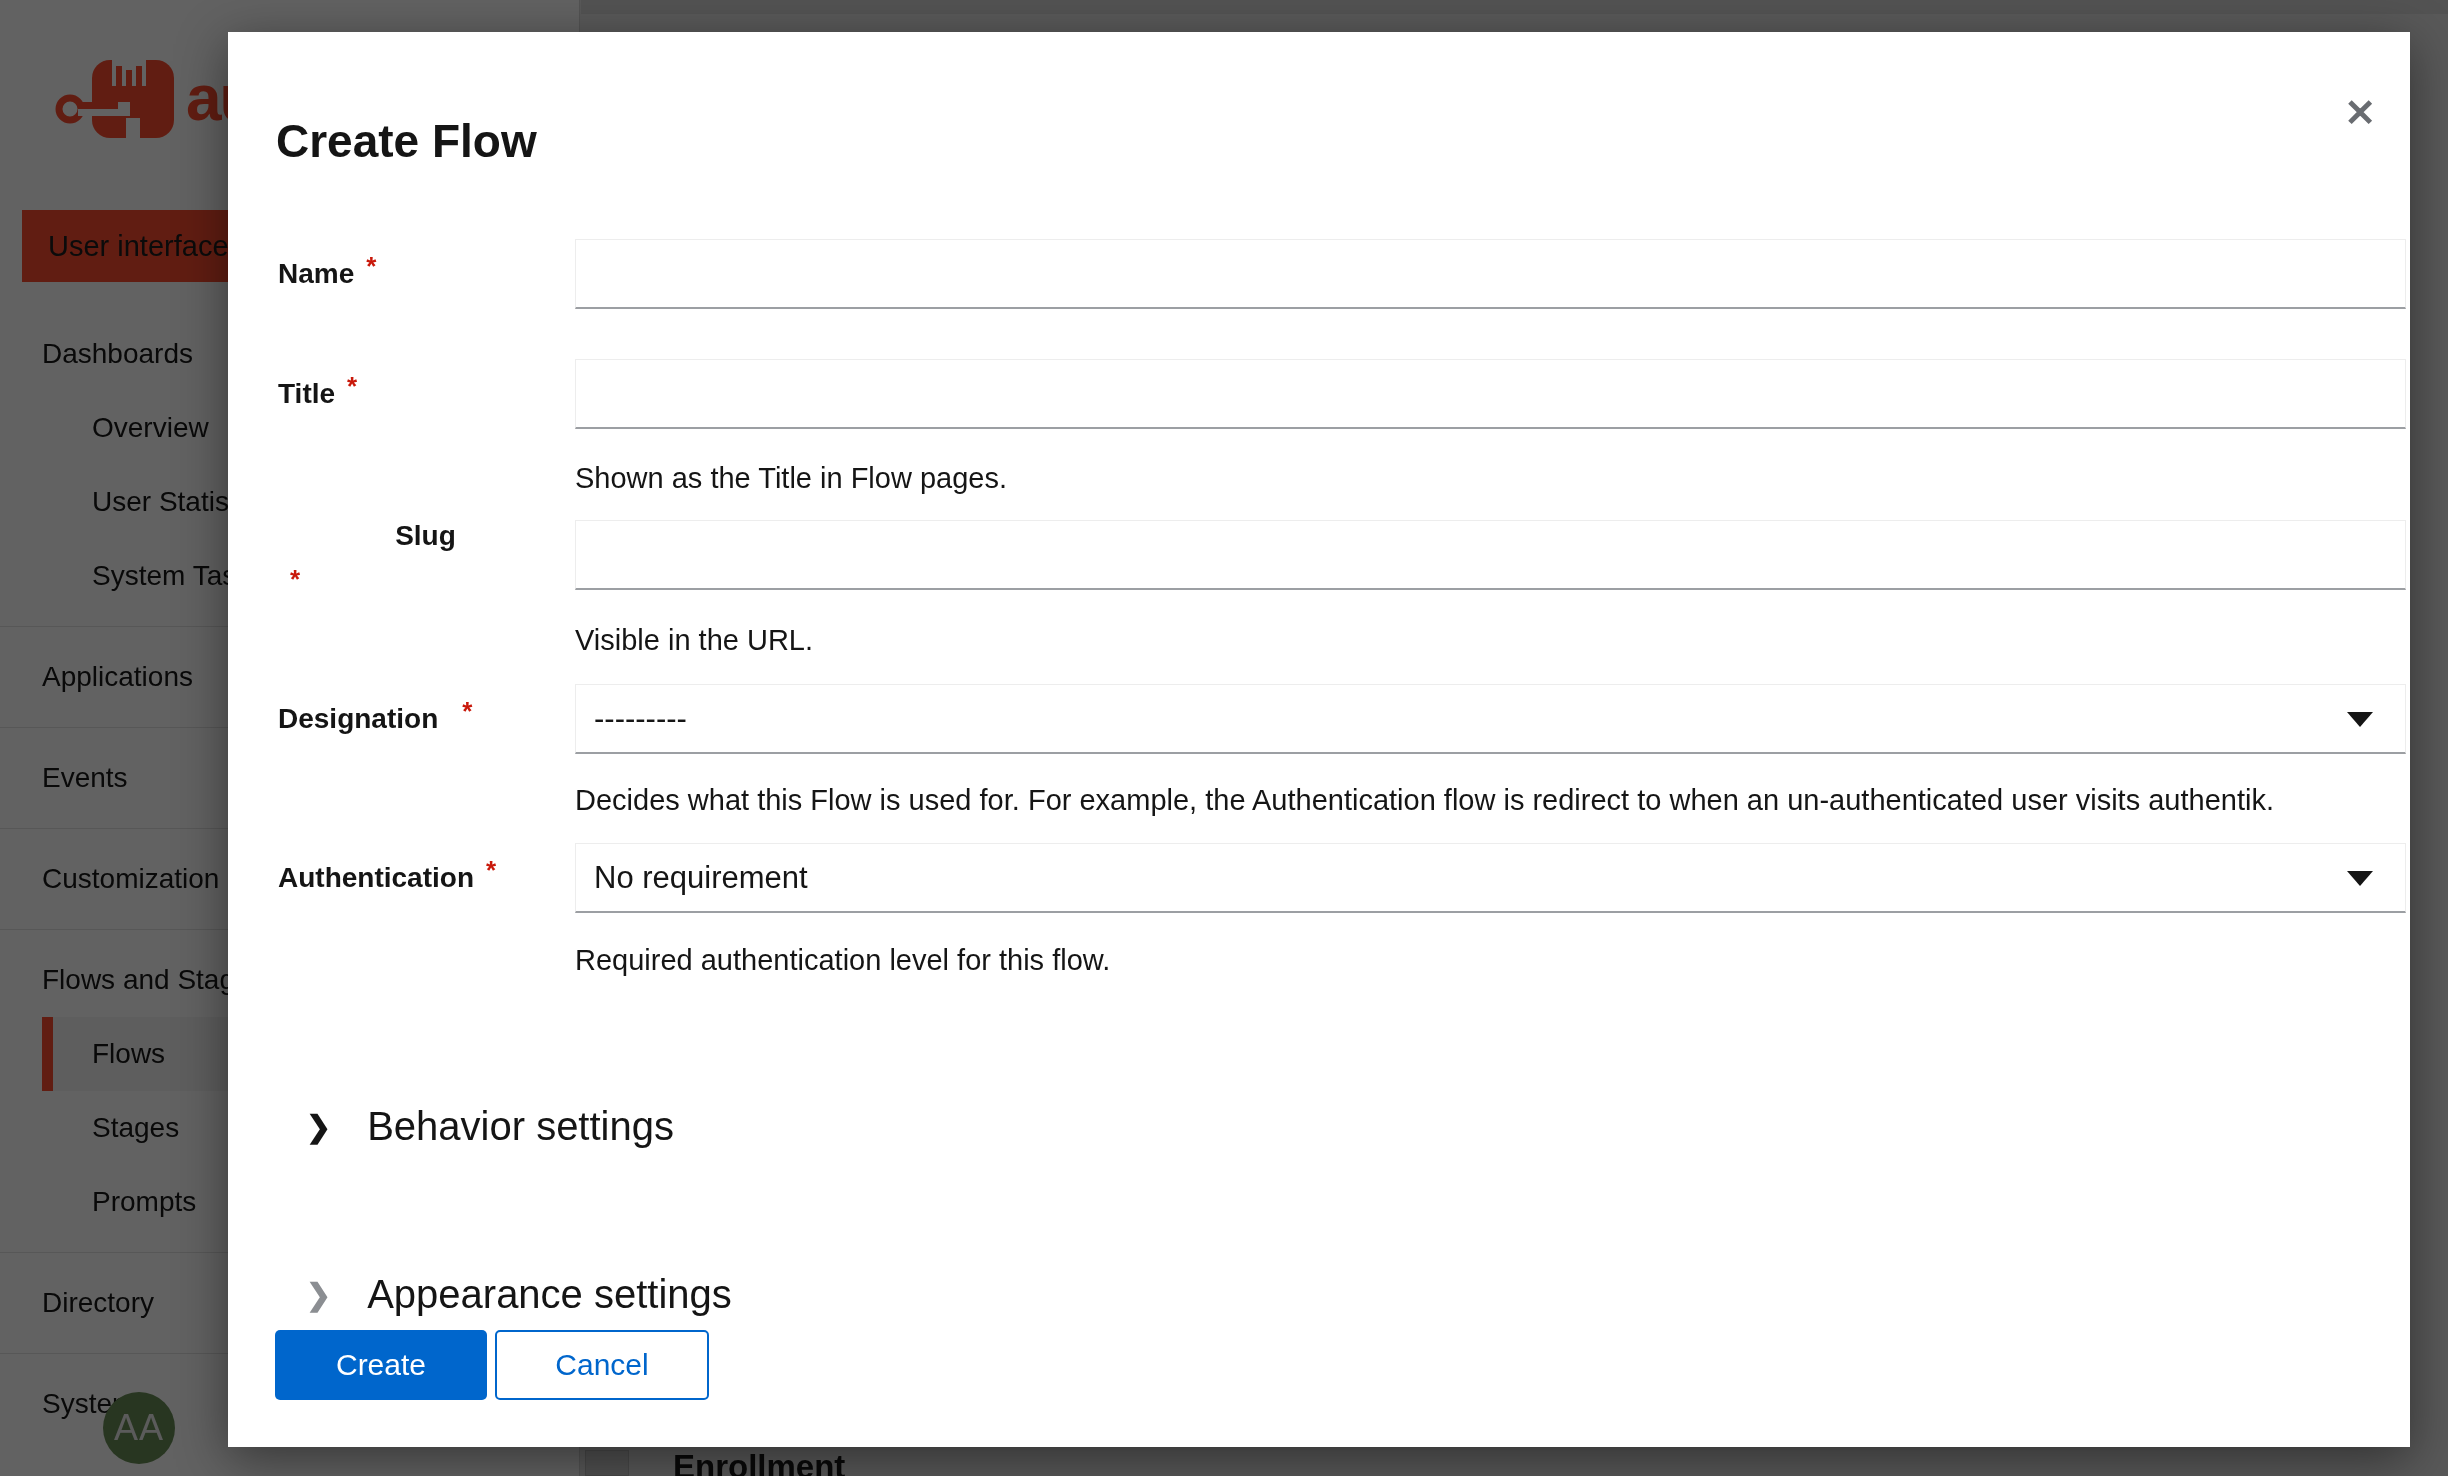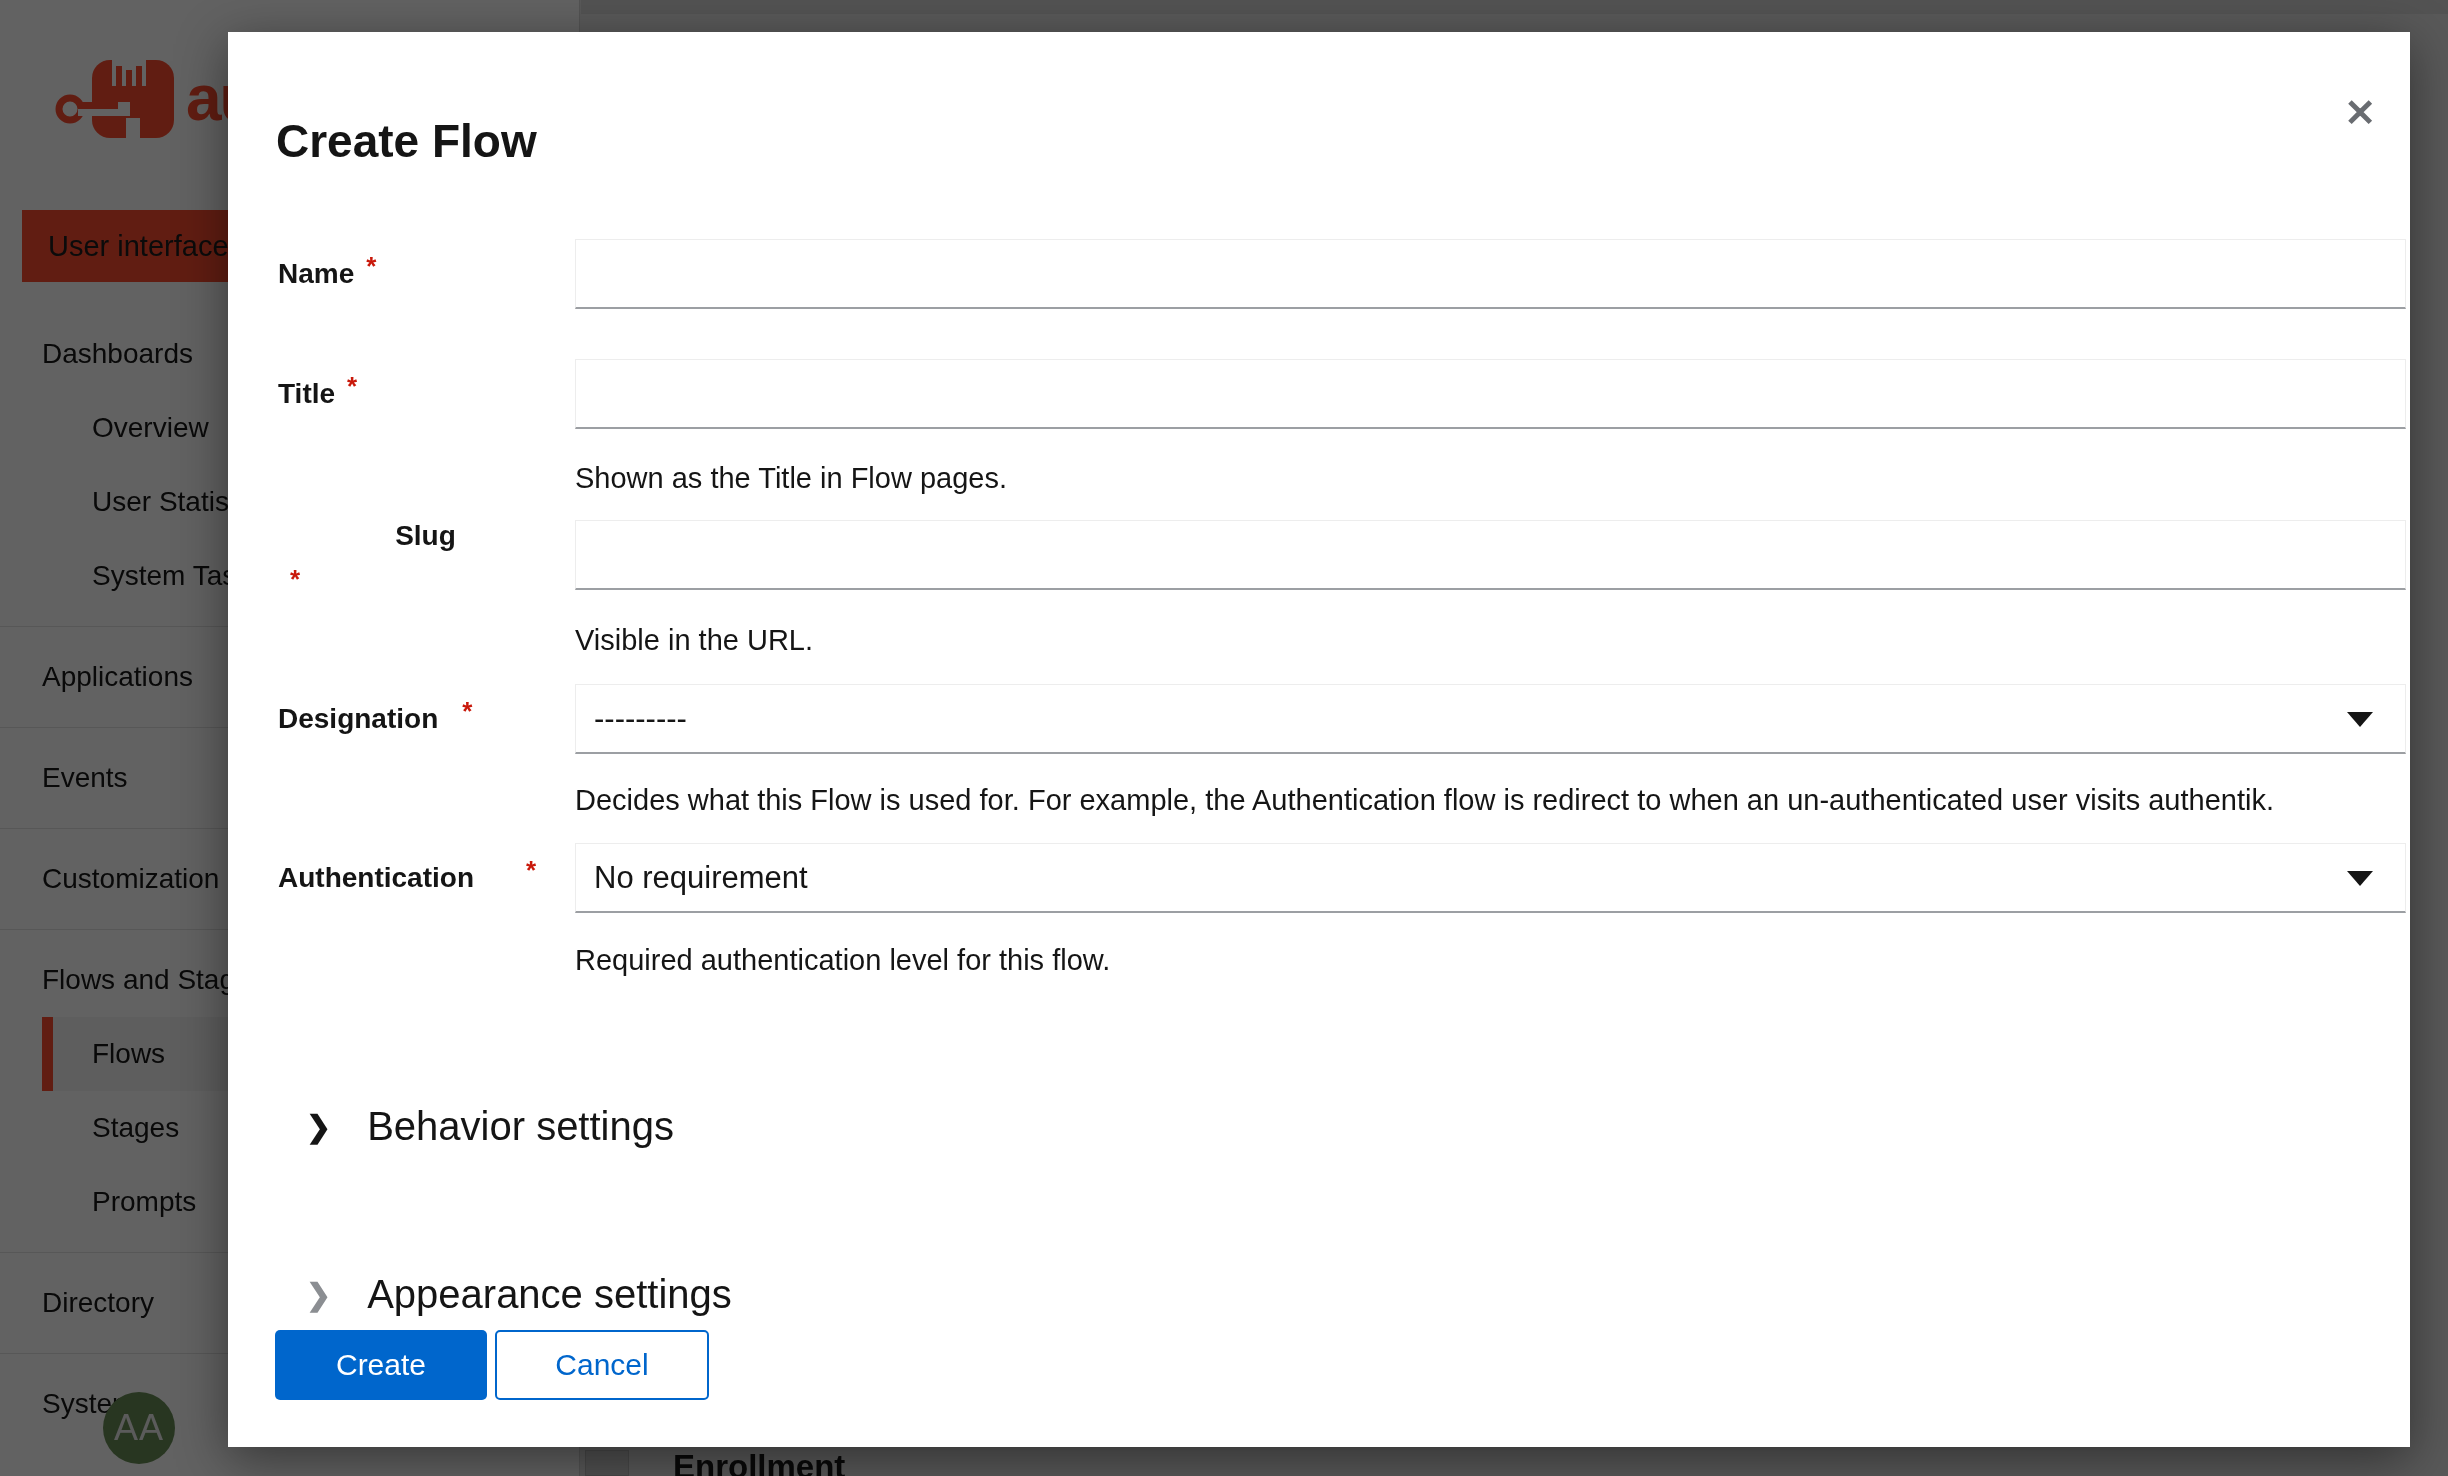--- a/index.html
+++ b/index.html
@@ -57,21 +57,21 @@
            border-top:15px solid #151515; }
   .help { position:absolute; left:347px; font-size:29px; color:#151515; white-space:nowrap; }
 
   .row1-input { top:207px; }
   .row2-input { top:327px; }  .row2-label { top:327px; }
   .row2-help  { top:430px; }
   .row3-input { top:488px; }  .row3-label { top:488px;flex-direction:column; }
   .row3-help  { top:592px; }
   .row4-input { top:652px; }  .row4-label { top:652px;gap:12px; }
   .row4-help  { top:752px; }
-  .row5-input { top:811px; }  .row5-label { top:811px;gap:40px; }
+  .row5-input { top:811px; }  .row5-label { top:811px; }
   .row5-help  { top:912px; }
   .row1-label { top:207px; }
 
   .section-toggle { position:absolute; left:78px; display:flex; align-items:center; cursor:pointer; }
   .section-toggle .chev { font-size:30px; font-weight:700; color:#151515; }
   .section-toggle.dim .chev { color:#8b8e92; }
   .section-toggle .section-label { font-size:40px; color:#151515; margin-left:36px; }
   .section-behavior { top:1072px; }
   .section-appearance { top:1240px; }
 

